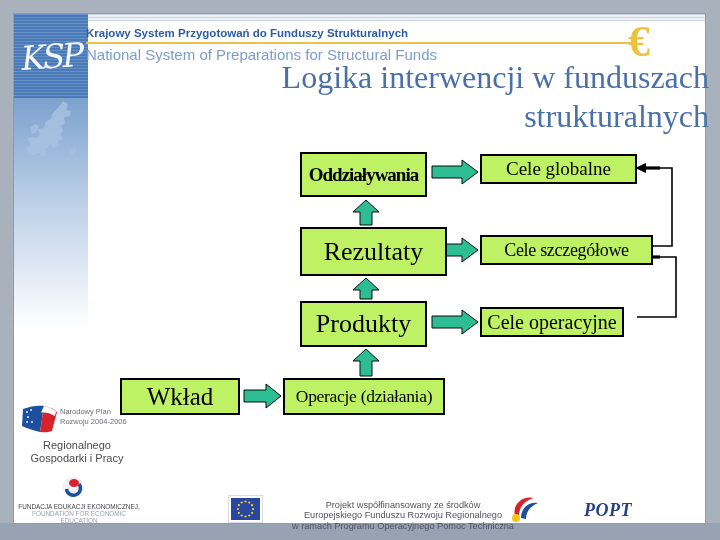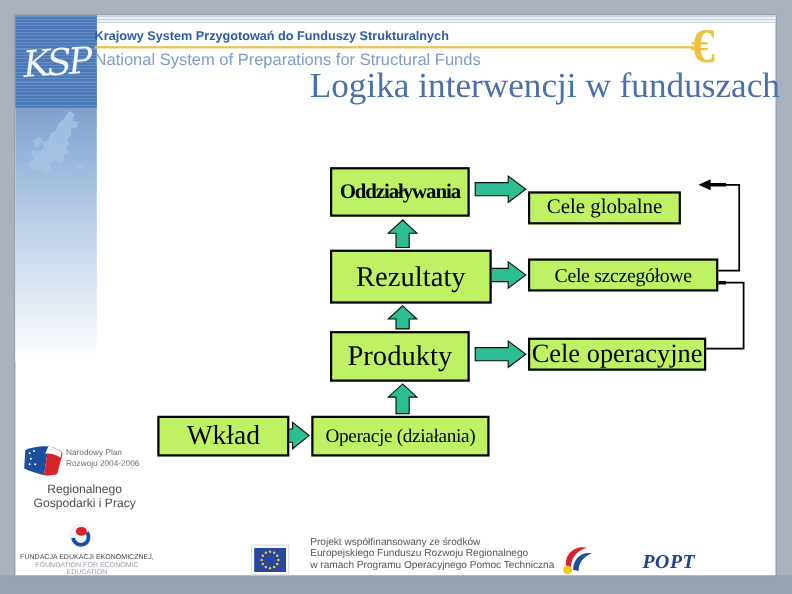--- a/index.html
+++ b/index.html
@@ -24,36 +24,36 @@
   .euro{position:absolute;left:614px;top:6px;font-size:44px;font-weight:bold;color:#edc23f;font-family:"Liberation Serif",serif;line-height:44px;}
   .title{position:absolute;left:95px;top:44px;width:600px;margin:0;text-align:right;font-weight:normal;
     font-family:"Liberation Serif",serif;font-size:32px;line-height:39px;color:#4a70a8;}
   
   .bx{position:absolute;background:#bef264;border:2px solid #000;box-sizing:border-box;
     display:flex;align-items:center;justify-content:center;text-align:center;
     font-family:"Liberation Serif",serif;color:#000;}
   #bxA{left:286px;top:138px;width:127px;height:45px;font-weight:bold;font-size:19px;letter-spacing:-1px;}
   #bxB{left:286px;top:213px;width:147px;height:49px;font-size:26px;}
   #bxC{left:286px;top:287px;width:127px;height:46px;font-size:26px;}
-  #g1{left:466px;top:160px;width:139px;height:30px;font-size:19px;}
+  #g1{left:466px;top:140px;width:157px;height:30px;font-size:19px;}
   #g2{left:466px;top:221px;width:173px;height:30px;font-size:18px;letter-spacing:-0.3px;}
-  #g3{left:466px;top:293px;width:162px;height:30px;font-size:24px;}
-  #wk{left:106px;top:364px;width:120px;height:37px;font-size:25px;margin-left:23px;}
+  #g3{left:466px;top:293px;width:144px;height:30px;font-size:20px;}
+  #wk{left:106px;top:364px;width:120px;height:37px;font-size:25px;}
   #opx{left:269px;top:364px;width:162px;height:37px;font-size:17.5px;letter-spacing:-0.3px;}
   .arrows{position:absolute;left:0;top:0;}
   
   .npr-logo{position:absolute;left:6px;top:390px;}
   .npr-label{position:absolute;left:46px;top:393px;font-size:7.5px;line-height:9.5px;color:#6d6d78;}
   .ministry-label{position:absolute;left:0;top:425px;width:126px;text-align:center;font-size:11px;line-height:12.5px;color:#4b4b4b;}
   .fee-logo{position:absolute;left:48px;top:462px;}
   .fee-pl{position:absolute;left:0;top:489px;width:130px;text-align:center;font-size:6.4px;color:#44444e;}
   .fee-en{position:absolute;left:0;top:496px;width:130px;text-align:center;font-size:6.4px;color:#9aa0ac;}
   
   .eu-flag{position:absolute;left:215px;top:482px;width:33px;height:26px;background:#fff;box-shadow:0 0 0 1px #d8dde4;display:flex;align-items:center;justify-content:center;}
-  .cofinance{position:absolute;left:268px;top:473px;width:242px;font-size:9.2px;line-height:10.4px;color:#54545e;}
+  .cofinance{position:absolute;left:268px;top:486px;width:242px;text-align:center;font-size:9.2px;line-height:10.4px;color:#54545e;}
   .popt-swoosh{position:absolute;left:494px;top:478px;}
   .popt-label{position:absolute;left:530px;top:486px;font-family:"Liberation Serif",serif;font-style:italic;font-weight:bold;font-size:18px;color:#26418c;letter-spacing:0.5px;margin-left:40px;}
 </style>
 </head>
 <body>
 
 <div class="stage">
   <div class="frame-bottom"></div>
 
   <div class="slide">
@@ -67,21 +67,21 @@
       <div class="ksp-box">
         <span>KSP</span>
       </div>
     </div>
 
     <div class="org-pl">Krajowy System Przygotowań do Funduszy Strukturalnych</div>
     <div class="gold-line"></div>
     <div class="org-en">National System of Preparations for Structural Funds</div>
     <div class="euro">€</div>
 
-    <h1 class="title"><span>Logika interwencji w funduszach</span><br></h1>
+    <h1 class="title"><span>Logika interwencji w funduszach</span><br><span>strukturalnych</span></h1>
 
     <svg class="arrows" width="691" height="509" viewBox="0 0 691 509">
 
       <g fill="#2cbe92" stroke="#0b0b0b" stroke-width="1">
         <path d="M418,152 L448,152 L448,146 L464,158 L448,170 L448,164 L418,164 Z"></path>
         <path d="M418,230 L448,230 L448,224 L464,236 L448,248 L448,242 L418,242 Z"></path>
         <path d="M418,302 L448,302 L448,296 L464,308 L448,320 L448,314 L418,314 Z"></path>
         <path d="M230,376 L252,376 L252,370 L267,382 L252,394 L252,388 L230,388 Z"></path>
 
         <path d="M352,186 L365,198 L358,198 L358,211 L346,211 L346,198 L339,198 Z"></path>

